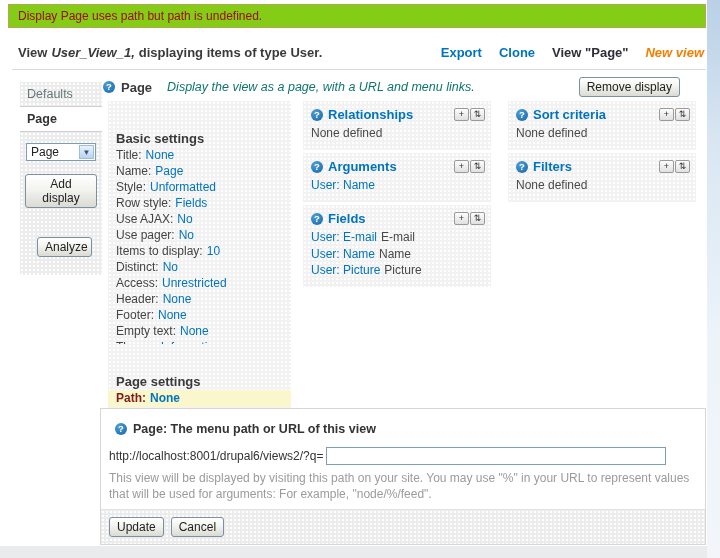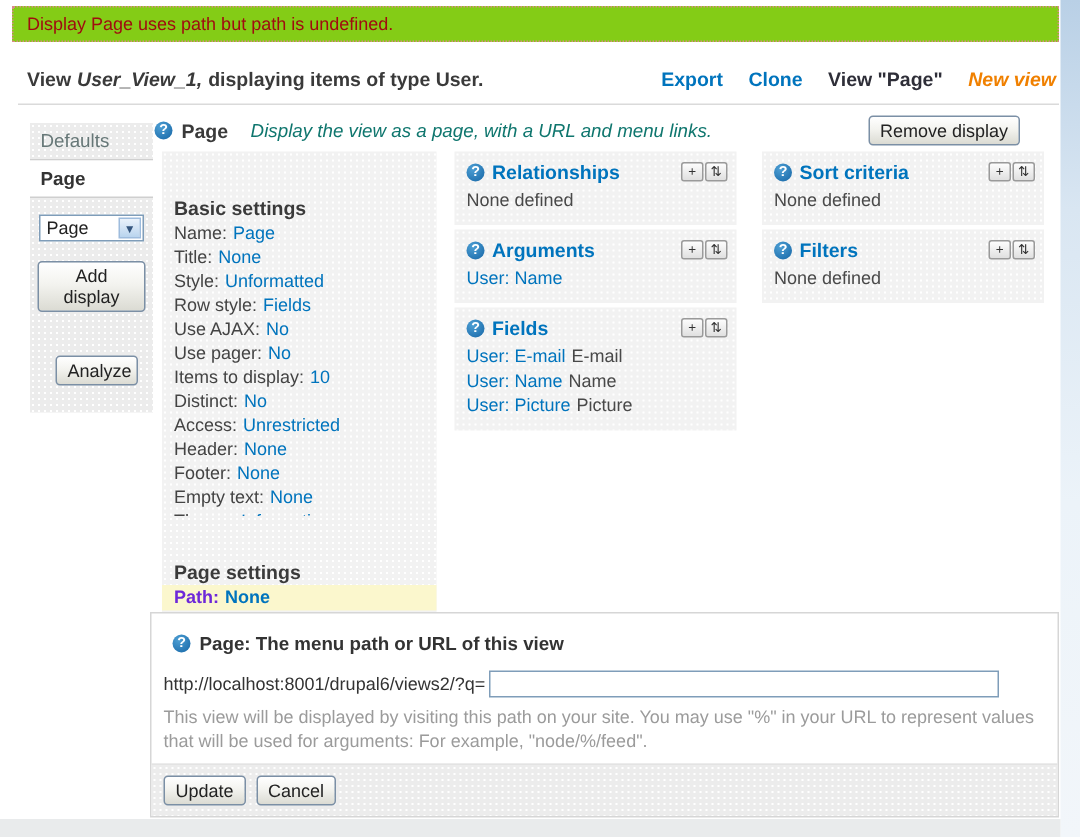--- a/index.html
+++ b/index.html
@@ -81,21 +81,21 @@
   .panel-fld  { left:303px; top:205px; width:188px; }
   .panel-sort { left:508px; top:101px; width:188px; }
   .panel-flt  { left:508px; top:153px; width:188px; }
 
   .panel h3 { font-size:13px; color:#3a3a3a; padding:0 8px; line-height:17px;margin-top:24px; }
   .srow { font-size:12px; line-height:16px; padding:0 8px; white-space:nowrap; }
   .srow .lbl { color:#444; }
   .lnk { color:#0074bd; text-decoration:none; cursor:pointer; }
   .srow .lnk { margin-left:4px; }
   .hl-row { background:#fbf7cd; font-weight:bold; line-height:17px; }
-  .hl-row .lbl { color:#6d28d9; }
+  .hl-row .lbl { color:#7f1d1d; }
 
   .phead { display:flex; align-items:center; padding:0 6px 2px 8px; line-height:17px; }
   .ptitle { color:#0074bd; font-weight:bold; font-size:13px; margin-left:5px; }
   .pbtns { margin-left:auto; display:flex; gap:1px; }
   .mini { width:15px; height:13px; border:1px solid #9a9a9a; border-radius:2px;
     background:linear-gradient(#fdfdfd,#e0e0e0); font-size:9px; line-height:11px;
     text-align:center; color:#333; cursor:pointer; }
   .prow { font-size:12px; line-height:16.5px; padding:0 8px; color:#494949; }
   .prow .suffix { color:#494949; margin-left:4px; }
 
@@ -156,22 +156,22 @@
 
 <div class="main-title-row">
   <span class="q">?</span>
   <span class="main-title">Page</span>
   <span class="main-desc">Display the view as a page, with a URL and menu links.</span>
   <button class="btn btn-remove">Remove display</button>
 </div>
 
 <div class="panel panel-basic dots-light">
   <h3>Basic settings</h3>
+  <div class="srow"><span class="lbl">Title:</span><a class="lnk">None</a></div>
   <div class="srow"><span class="lbl">Name:</span><a class="lnk">Page</a></div>
-  <div class="srow"><span class="lbl">Title:</span><a class="lnk">None</a></div>
   <div class="srow"><span class="lbl">Style:</span><a class="lnk">Unformatted</a></div>
   <div class="srow"><span class="lbl">Row style:</span><a class="lnk">Fields</a></div>
   <div class="srow"><span class="lbl">Use AJAX:</span><a class="lnk">No</a></div>
   <div class="srow"><span class="lbl">Use pager:</span><a class="lnk">No</a></div>
   <div class="srow"><span class="lbl">Items to display:</span><a class="lnk">10</a></div>
   <div class="srow"><span class="lbl">Distinct:</span><a class="lnk">No</a></div>
   <div class="srow"><span class="lbl">Access:</span><a class="lnk">Unrestricted</a></div>
   <div class="srow"><span class="lbl">Header:</span><a class="lnk">None</a></div>
   <div class="srow"><span class="lbl">Footer:</span><a class="lnk">None</a></div>
   <div class="srow"><span class="lbl">Empty text:</span><a class="lnk">None</a></div>

